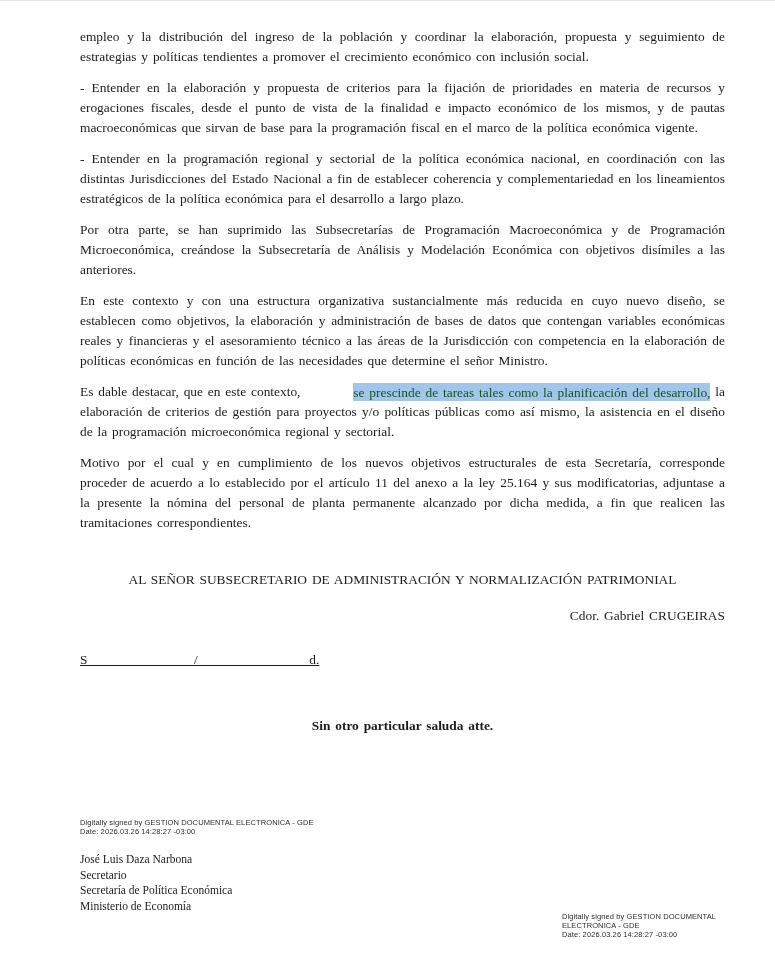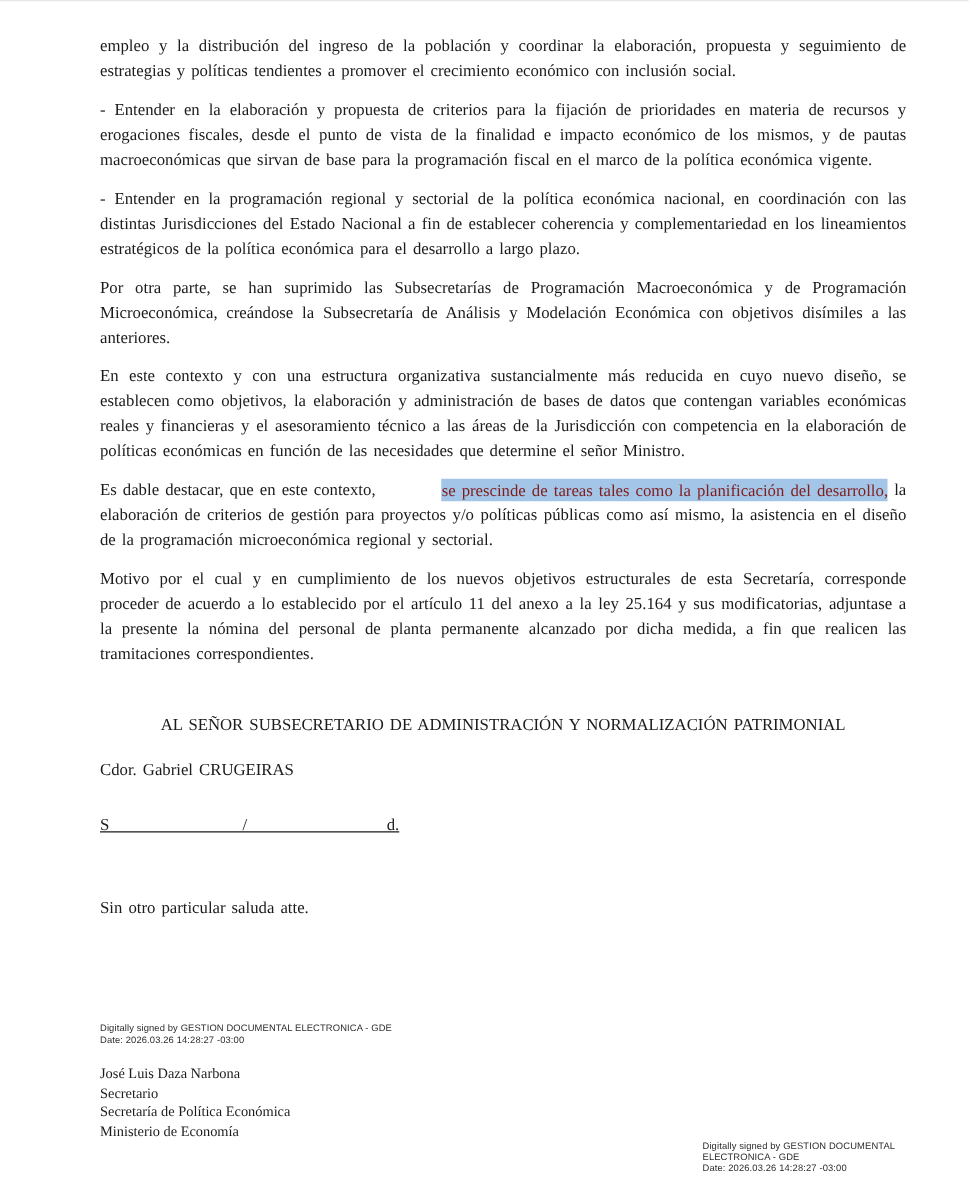--- a/index.html
+++ b/index.html
@@ -26,47 +26,48 @@
   }
   .para {
     margin: 0 0 11px 0;
     font-size: 13.4px;
     line-height: 20px;
     text-align: justify;
     word-spacing: 1.5px;
   }
   .hl {
     background: #a3c6e8;
-    color: #7f1d1d;
+    color: #14532d;
     padding: 1.5px 0;
     margin-left: 48px;
   }
   .addressee {
     margin-top: 37px;
     margin-bottom: 0;
     text-align: center;
   }
   .addressee-name {
     margin-top: 16px;
     margin-bottom: 0;
-    text-align: left;
+    text-align: right;
   }
   .sd-line {
     margin-top: 24px;
     margin-bottom: 0;
     text-align: left;
   }
   .sd-line .underlined {
     white-space: pre;
     text-decoration: underline;
   }
   .farewell {
     margin-top: 46px;
     margin-bottom: 0;
-    text-align: left;
+    text-align: center;
+    font-weight: bold;
   }
   .sig-stamp {
     font-family: "Liberation Sans", "DejaVu Sans", sans-serif;
     font-size: 7.5px;
     line-height: 9px;
     color: #2c2c2c;
     letter-spacing: 0.1px;
   }
   .sig-stamp-left {
     margin-top: 82px;

